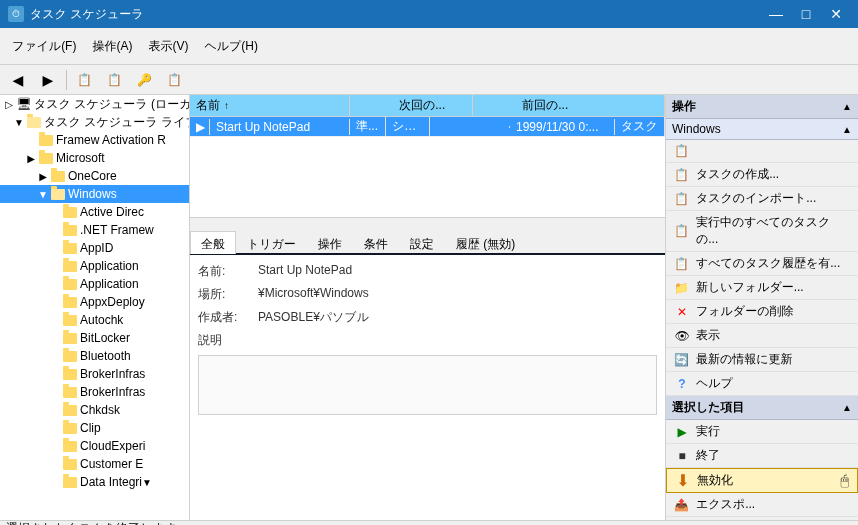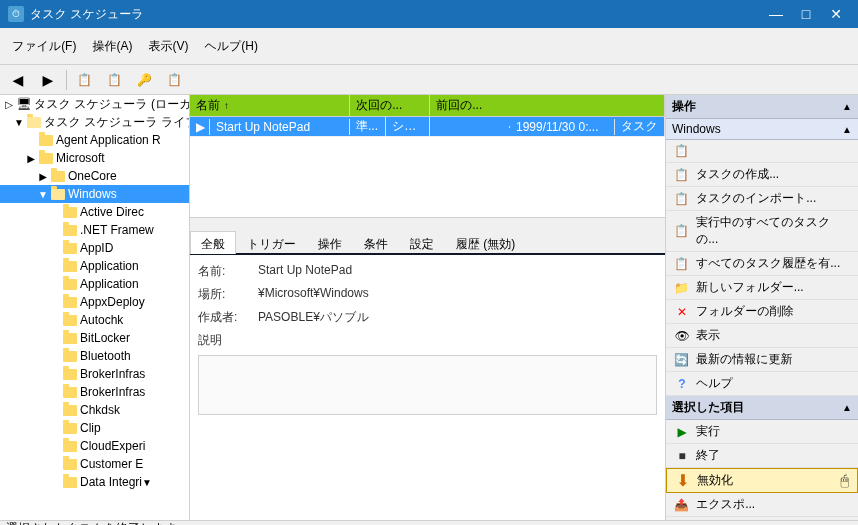--- a/index.html
+++ b/index.html
@@ -170,23 +170,24 @@
       flex-direction: column;
       background: white;
       border-right: 1px solid #d0d0d0;
       overflow: hidden;
     }
 
     
     .task-list-header {
       display: flex;
       height: 22px;
-      background: #84cc16;
+      background: #7dd3fc;
       border-bottom: 1px solid #d0d0d0;
       font-size: 12px;
+      gap: 43px;
     }
     .col-header {
       padding: 2px 6px;
       border-right: 1px solid #d0d0d0;
       display: flex;
       align-items: center;
       cursor: pointer;
       user-select: none;
     }
     .col-sort-arrow { margin-left: 4px; font-size: 10px; }
@@ -391,21 +392,21 @@
           <div class="folder-icon folder-open"></div>
         </span>
         <span>タスク スケジューラ ライブラ</span>
       </div>
 
       <div class="tree-item" style="padding-left:24px;">
         <span class="tree-toggle"></span>
         <span class="tree-icon">
           <div class="folder-icon"></div>
         </span>
-        <span>Agent Application R</span>
+        <span>Framew Activation R</span>
       </div>
 
       <div class="tree-item" style="padding-left:24px;">
         <span class="tree-toggle">▶</span>
         <span class="tree-icon">
           <div class="folder-icon"></div>
         </span>
         <span>Microsoft</span>
       </div>
 

